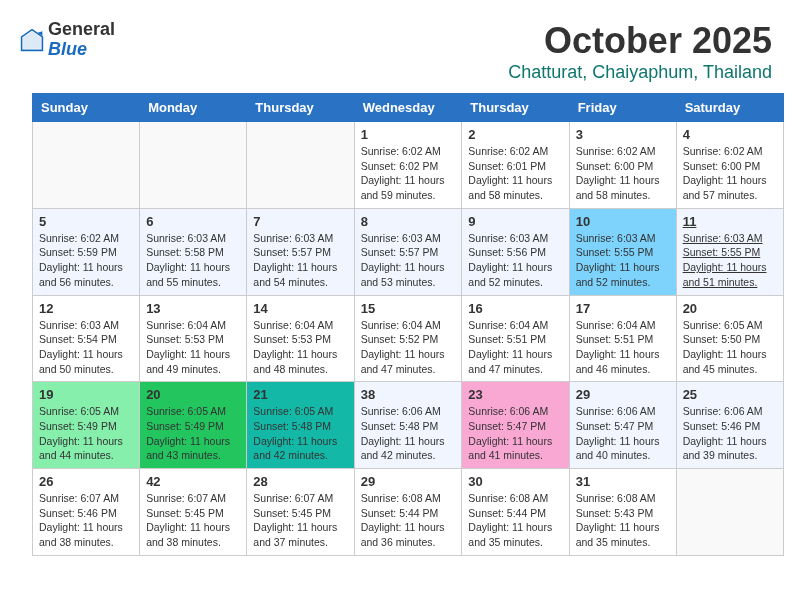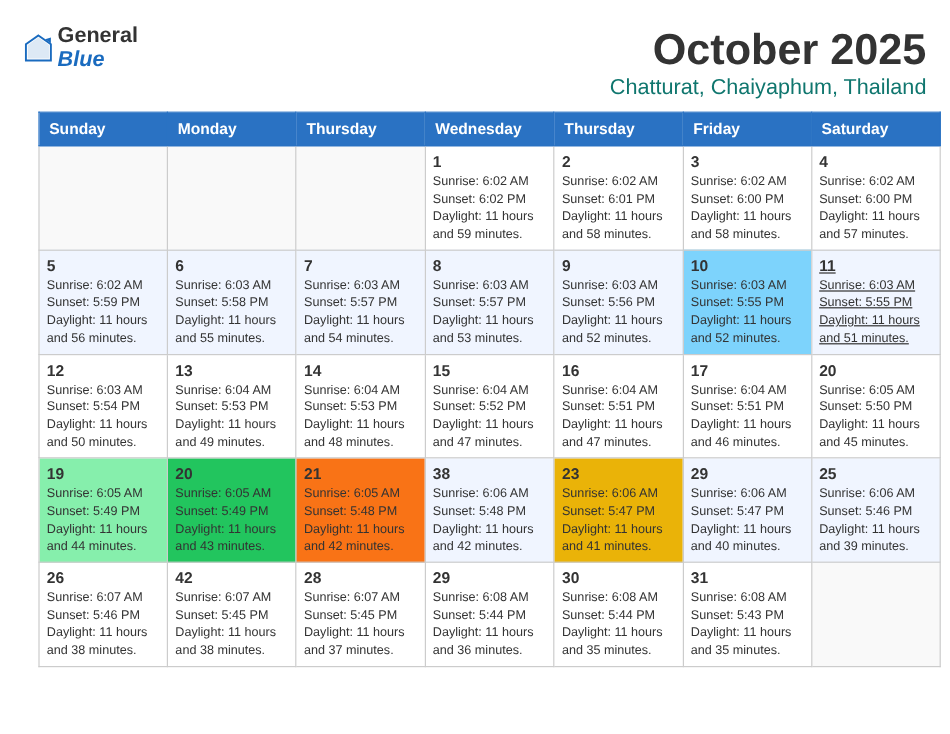--- a/index.html
+++ b/index.html
@@ -243,33 +243,33 @@
           <div class="day-info" style="white-space: pre-line;">Sunrise: 6:05 AM
 Sunset: 5:49 PM
 Daylight: 11 hours and 44 minutes.</div>
         </td>
         <td style="background: #22c55e;">
           <span class="day-number">20</span>
           <div class="day-info" style="white-space: pre-line;">Sunrise: 6:05 AM
 Sunset: 5:49 PM
 Daylight: 11 hours and 43 minutes.</div>
         </td>
-        <td style="background: #f97316;">
+        <td style="background: #14b8a6;">
           <span class="day-number">21</span>
           <div class="day-info" style="white-space: pre-line;">Sunrise: 6:05 AM
 Sunset: 5:48 PM
 Daylight: 11 hours and 42 minutes.</div>
         </td>
         <td style="background: rgb(240, 245, 255);">
           <span class="day-number">38</span>
           <div class="day-info" style="white-space: pre-line;">Sunrise: 6:06 AM
 Sunset: 5:48 PM
 Daylight: 11 hours and 42 minutes.</div>
         </td>
-        <td style="background: #eab308;">
+        <td style="background: #f9a8d4;">
           <span class="day-number">23</span>
           <div class="day-info" style="white-space: pre-line;">Sunrise: 6:06 AM
 Sunset: 5:47 PM
 Daylight: 11 hours and 41 minutes.</div>
         </td>
         <td style="background: rgb(240, 245, 255);">
           <span class="day-number">29</span>
           <div class="day-info" style="white-space: pre-line;">Sunrise: 6:06 AM
 Sunset: 5:47 PM
 Daylight: 11 hours and 40 minutes.</div>

